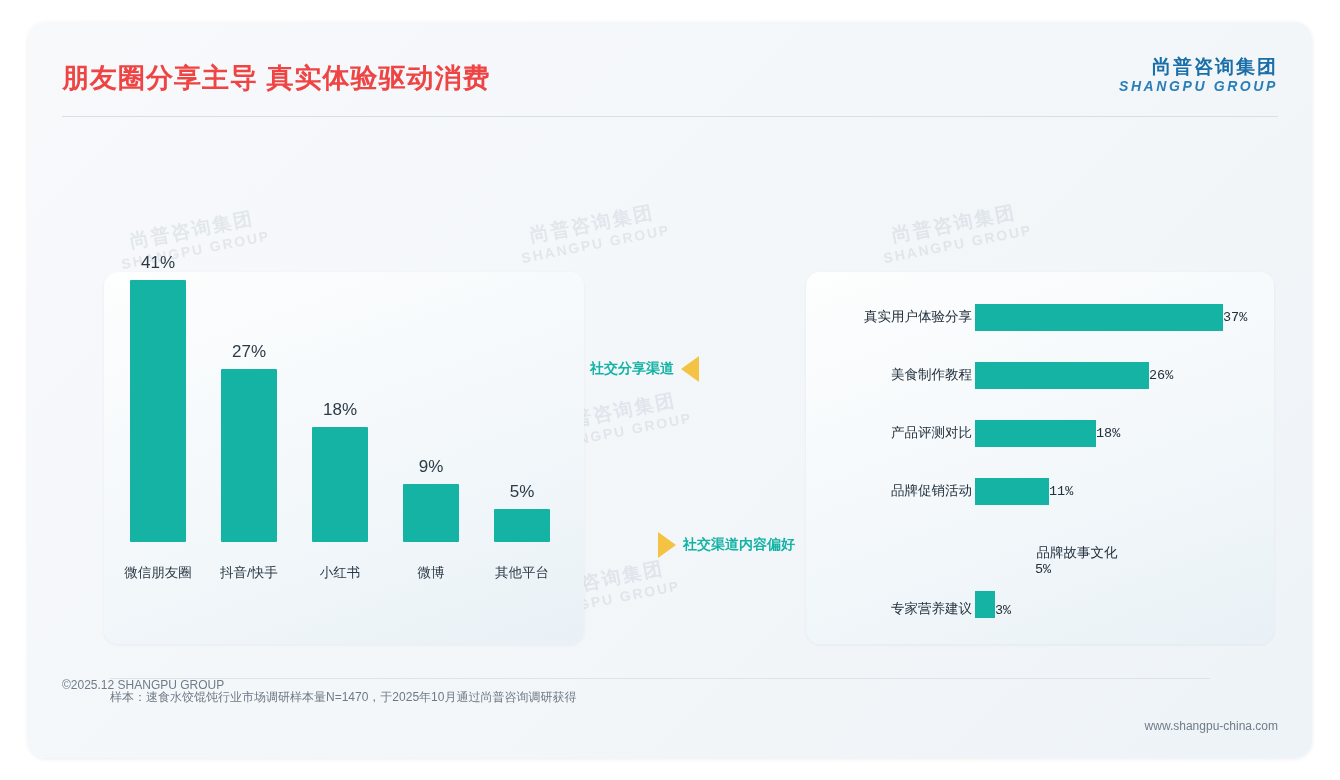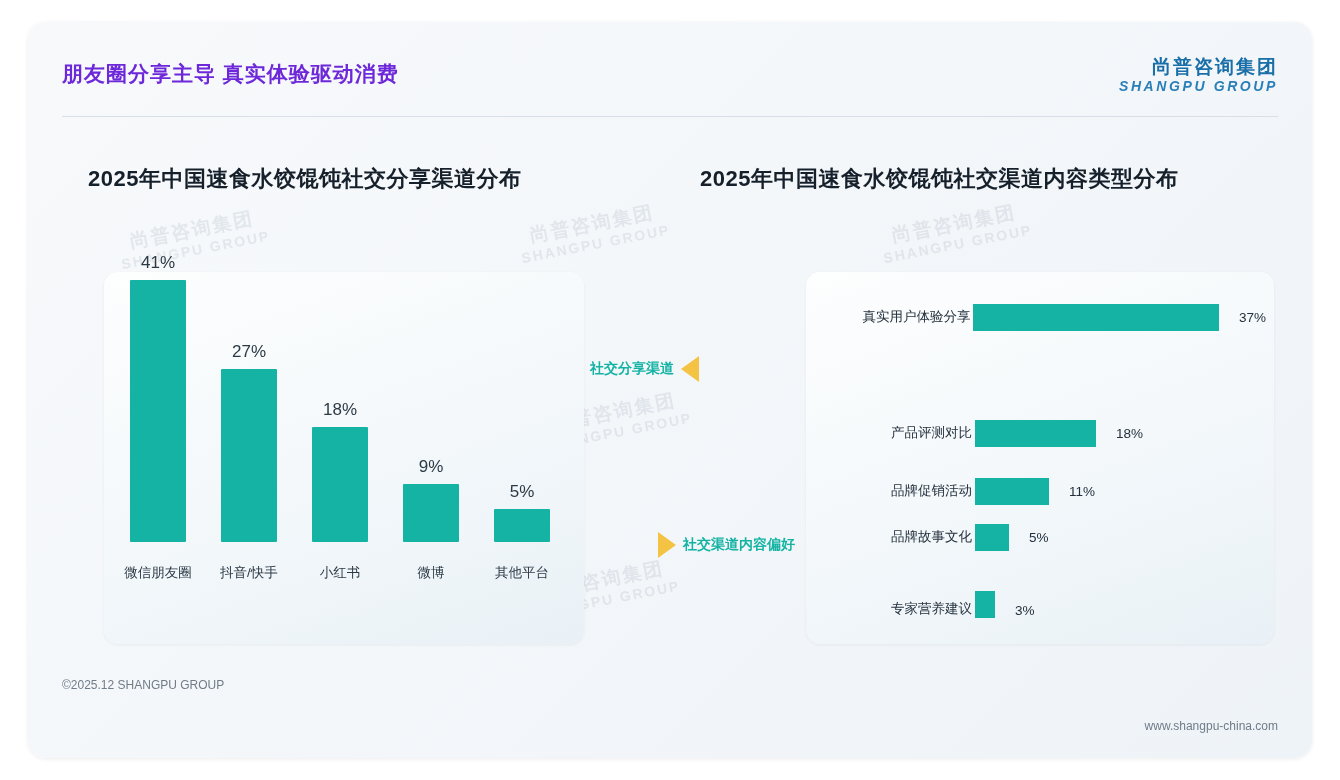--- a/index.html
+++ b/index.html
@@ -32,23 +32,23 @@
     left: 62px;
     top: 48px;
     width: 1216px;
     height: 68px;
     border-bottom: 1px solid #d8dfe6;
   }
   .main-title {
     position: absolute;
     left: 0;
     top: 12px;
-    font-size: 21px;
-    font-weight: bold;
-    color: #6d28d9;
+    font-size: 27px;
+    font-weight: bold;
+    color: #ef4444;
     letter-spacing: 1px;
   }
   .brand {
     position: absolute;
     right: 0;
     top: 8px;
     text-align: right;
     line-height: 1.15;
   }
   .brand-cn {
@@ -156,22 +156,23 @@
     padding-right: 3px;
     white-space: nowrap;
   }
   .bar-fill {
     height: 27px;
     background: #14b3a4;
   }
   .bar-val {
     font-size: 13.5px;
     color: #24313d;
-    padding-left: 20px;
-    white-space: nowrap;
+    padding-left: 0;
+    white-space: nowrap;
+    font-family: Liberation Mono, monospace;
   }
 
   
   .anno {
     position: absolute;
     display: flex;
     align-items: center;
     gap: 7px;
   }
   .tri-left {
@@ -228,22 +229,20 @@
   <div class="card"></div>
 
   <div class="header">
     <div class="main-title">朋友圈分享主导 真实体验驱动消费</div>
     <div class="brand">
       <div class="brand-cn">尚普咨询集团</div>
       <div class="brand-en">SHANGPU GROUP</div>
     </div>
   </div>
 
-  <div class="sec-title" id="sec-title-left">2025年中国速食水饺馄饨社交分享渠道分布</div>
-  <div class="sec-title" id="sec-title-right">2025年中国速食水饺馄饨社交渠道内容类型分布</div>
 
   <div class="wm" style="left:118px; top:218px;">
     <span class="cn">尚普咨询集团</span>
       <span class="en">SHANGPU GROUP</span>
   </div>
   <div class="wm" style="left:518px; top:212px;">
     <span class="cn">尚普咨询集团</span>
       <span class="en">SHANGPU GROUP</span>
   </div>
   <div class="wm" style="left:880px; top:212px;">
@@ -306,46 +305,52 @@
       <div class="col-lab">其他平台</div>
     </div>
   </div>
 
   <div class="barchart">
     <div class="bar-row" style="top:16px;">
       <div class="bar-lab">真实用户体验分享</div>
       <div class="bar-fill" style="width:248px;"></div>
       <div class="bar-val">37%</div>
     </div>
+    <div class="bar-row" style="top:74px;">
+      <div class="bar-lab">美食制作教程</div>
+      <div class="bar-fill" style="width:174px;"></div>
+      <div class="bar-val">26%</div>
+    </div>
     <div class="bar-row" style="top:132px;">
       <div class="bar-lab">产品评测对比</div>
       <div class="bar-fill" style="width:121px;"></div>
       <div class="bar-val">18%</div>
     </div>
     <div class="bar-row" style="top:190px;">
       <div class="bar-lab">品牌促销活动</div>
       <div class="bar-fill" style="width:74px;"></div>
       <div class="bar-val">11%</div>
     </div>
-    <div class="bar-row" style="top:236px;">
+    <div class="bar-row" style="top:258px;flex-direction:column;">
       <div class="bar-lab">品牌故事文化</div>
       <div class="bar-fill" style="width:34px;"></div>
       <div class="bar-val">5%</div>
     </div>
     <div class="bar-row" style="top:302px;align-items:flex-end;">
       <div class="bar-lab">专家营养建议</div>
       <div class="bar-fill" style="width:20px;"></div>
       <div class="bar-val">3%</div>
     </div>
   </div>
 
   <div class="anno" id="anno-1">
     <div class="tri-left"></div>
     <div class="anno-text">社交分享渠道</div>
   </div>
   <div class="anno" id="anno-2">
     <div class="tri-right"></div>
     <div class="anno-text">社交渠道内容偏好</div>
   </div>
 
+  <div class="footnote">样本：速食水饺馄饨行业市场调研样本量N=1470，于2025年10月通过尚普咨询调研获得</div>
   <div class="footer-left">©2025.12 SHANGPU GROUP</div>
   <div class="footer-right">www.shangpu-china.com</div>
 </div>
 
 </body></html>

